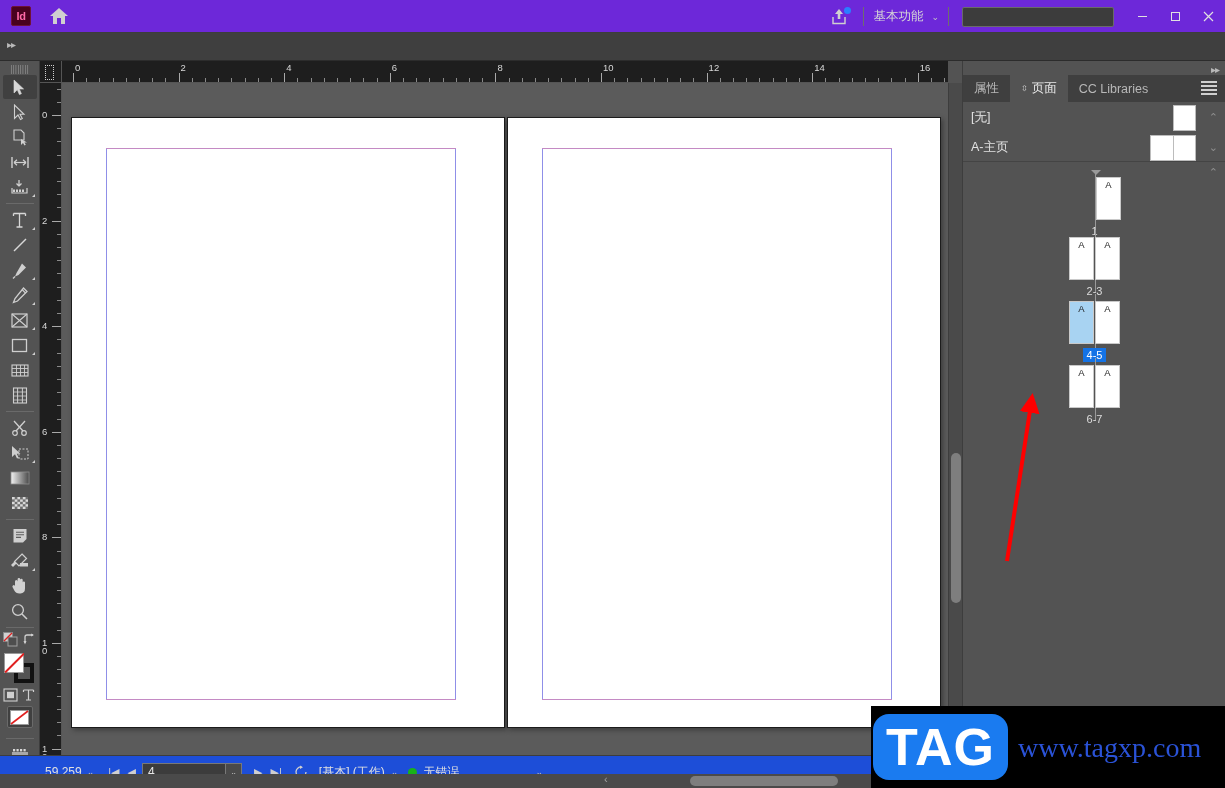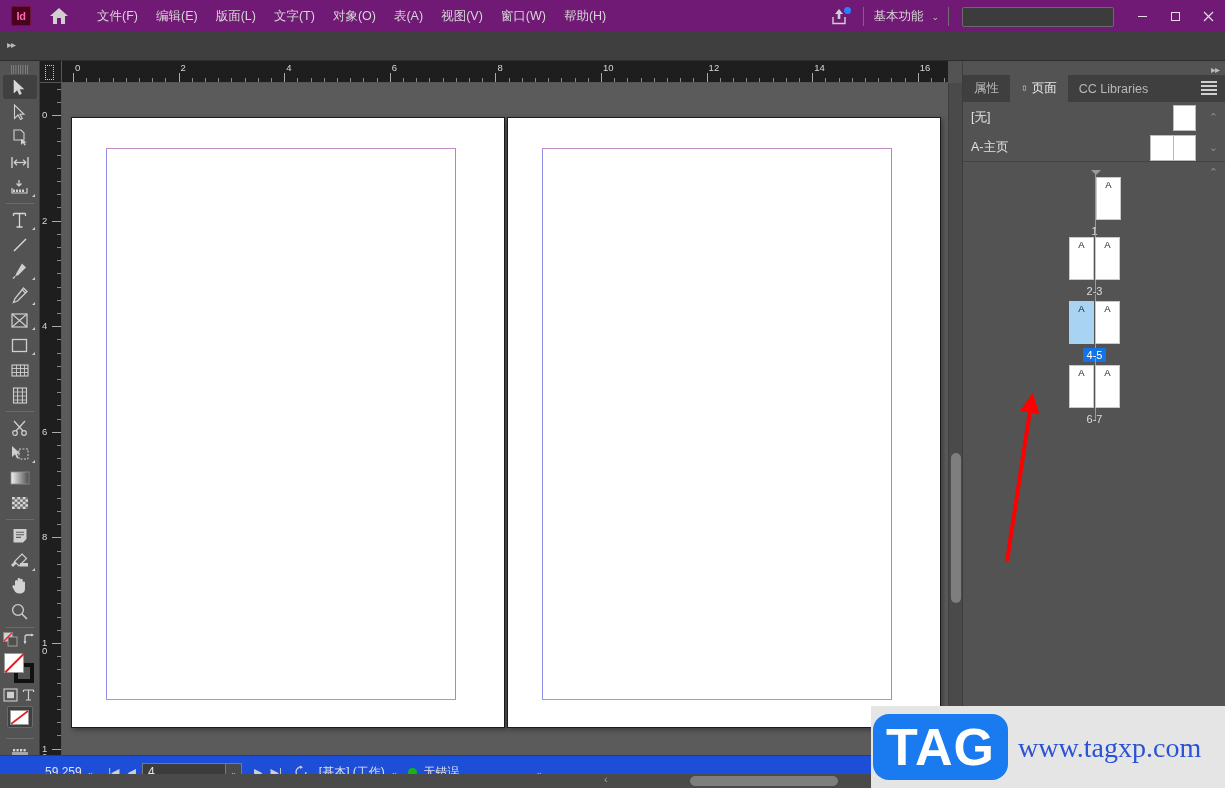--- a/index.html
+++ b/index.html
@@ -7,21 +7,21 @@
     width:1225px; height:788px; overflow:hidden;
     background:#535353;
     font-family:"Liberation Sans","DejaVu Sans",sans-serif;
     -webkit-font-smoothing:antialiased;
   }
   #app{ position:relative; width:1225px; height:788px; }
 
   
   .menubar{
     position:absolute; left:0; top:0; width:1225px; height:33px;
-    background:#701a75; display:flex; align-items:center;
+    background:#6d28d9; display:flex; align-items:center;
     border-bottom:1px solid #3d3d3d;
   }
   .id-logo{
     width:20px; height:20px; margin-left:11px; background:#49021f;
     border:1px solid #6d1238; border-radius:2px;
     color:#ff6ba8; font-size:11px; font-weight:bold;
     display:flex; align-items:center; justify-content:center;
     font-family:"Liberation Sans",sans-serif; letter-spacing:-0.5px;
   }
   .home-icon{ margin-left:17px; width:22px; height:22px; display:flex; align-items:center; justify-content:center; }
@@ -246,21 +246,21 @@
   }
   .hscroll .thumb{
     position:absolute; left:690px; top:2px; width:148px; height:10px;
     background:#7e7e7e; border-radius:5px;
   }
   .hsc-left{ position:absolute; left:604px; top:-1px; color:#a0a0a0; font-size:11px; }
 
   
   .watermark{
     position:absolute; left:871px; top:706px; width:354px; height:82px;
-    background:#e5e5e5; display:flex; align-items:center; overflow:hidden;
+    background:#000000; display:flex; align-items:center; overflow:hidden;
   }
   .wm-tag{
     width:135px; height:66px; margin-left:2px; background:#1a7bf0; border-radius:16px;
     color:#fff; font-size:52px; font-weight:bold; display:flex;
     align-items:center; justify-content:center;
     font-family:"Liberation Sans",sans-serif; letter-spacing:1px;
   }
   .wm-right{ margin-left:10px; display:flex; flex-direction:column; }
   .wm-cn{
     color:#ff1414; font-size:37px; font-weight:bold; line-height:40px;
@@ -278,31 +278,20 @@
 <body>
 
 <div id="app">
 
   <div class="menubar">
     <div class="id-logo">Id</div>
     <div class="home-icon">
       <svg width="20" height="18" viewBox="0 0 20 18">
           <path d="M10 1 L19 9 L16 9 L16 17 L12 17 L12 11 L8 11 L8 17 L4 17 L4 9 L1 9 Z" fill="#d0d0d0"></path>
         </svg>
-    </div>
-    <div class="menu-items">
-      <div class="menu-item">文件(F)</div>
-      <div class="menu-item">编辑(E)</div>
-      <div class="menu-item">版面(L)</div>
-      <div class="menu-item">文字(T)</div>
-      <div class="menu-item">对象(O)</div>
-      <div class="menu-item">表(A)</div>
-      <div class="menu-item">视图(V)</div>
-      <div class="menu-item">窗口(W)</div>
-      <div class="menu-item">帮助(H)</div>
     </div>
 
     <div class="topright">
       <div class="share-btn">
         <svg width="16" height="17" viewBox="0 0 16 17">
           <path d="M8 1 L4 6 L6.7 6 L6.7 11 L9.3 11 L9.3 6 L12 6 Z" fill="#d0d0d0"></path>
           <path d="M2 9 L2 15.5 L14 15.5 L14 9" fill="none" stroke="#d0d0d0" stroke-width="1.4"></path>
         </svg>
         <span class="blue-dot"></span>
       </div>

